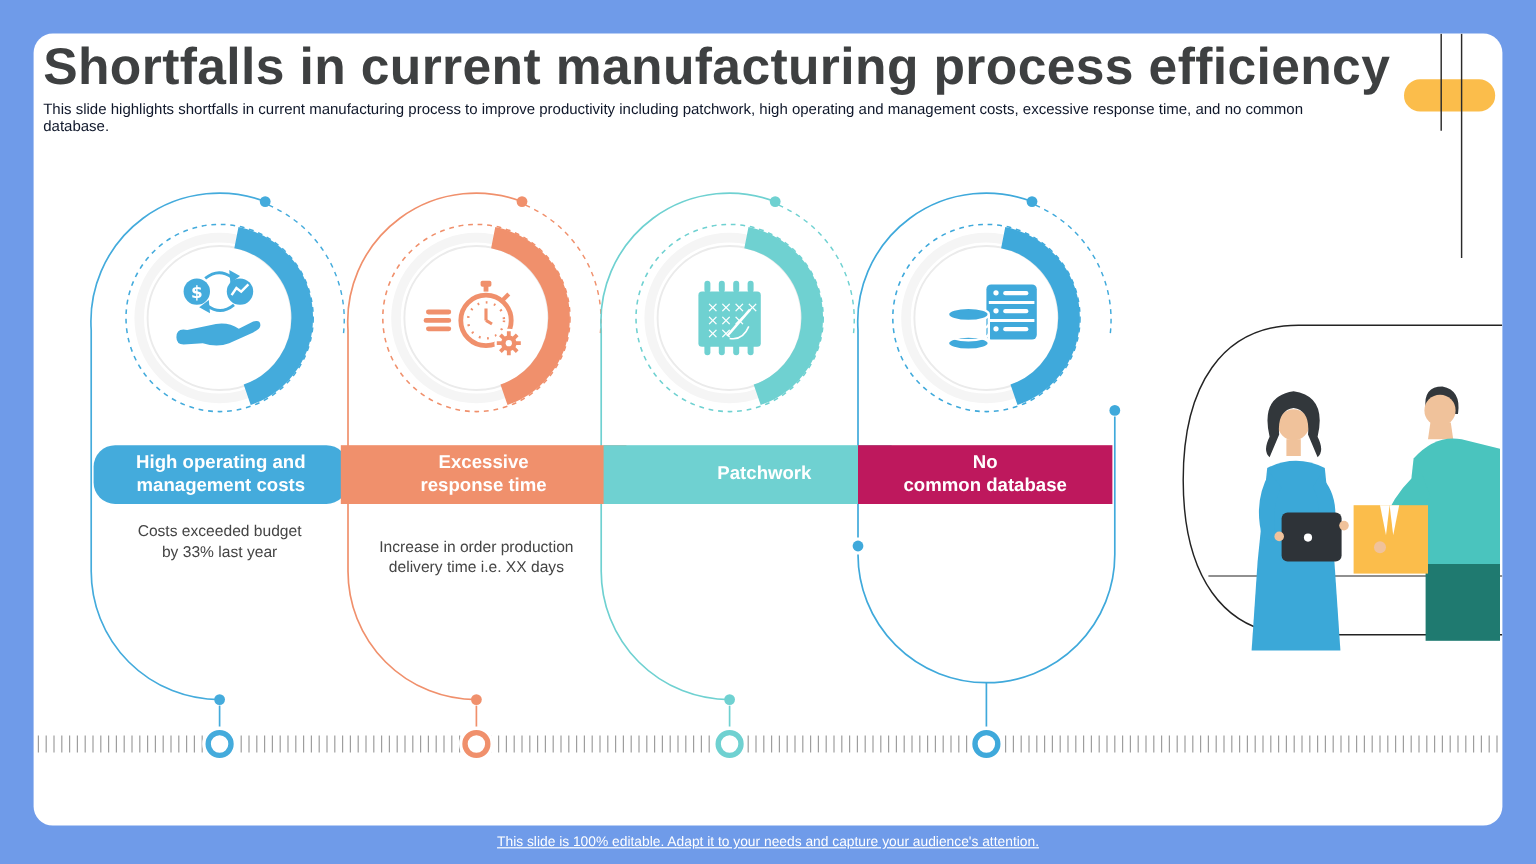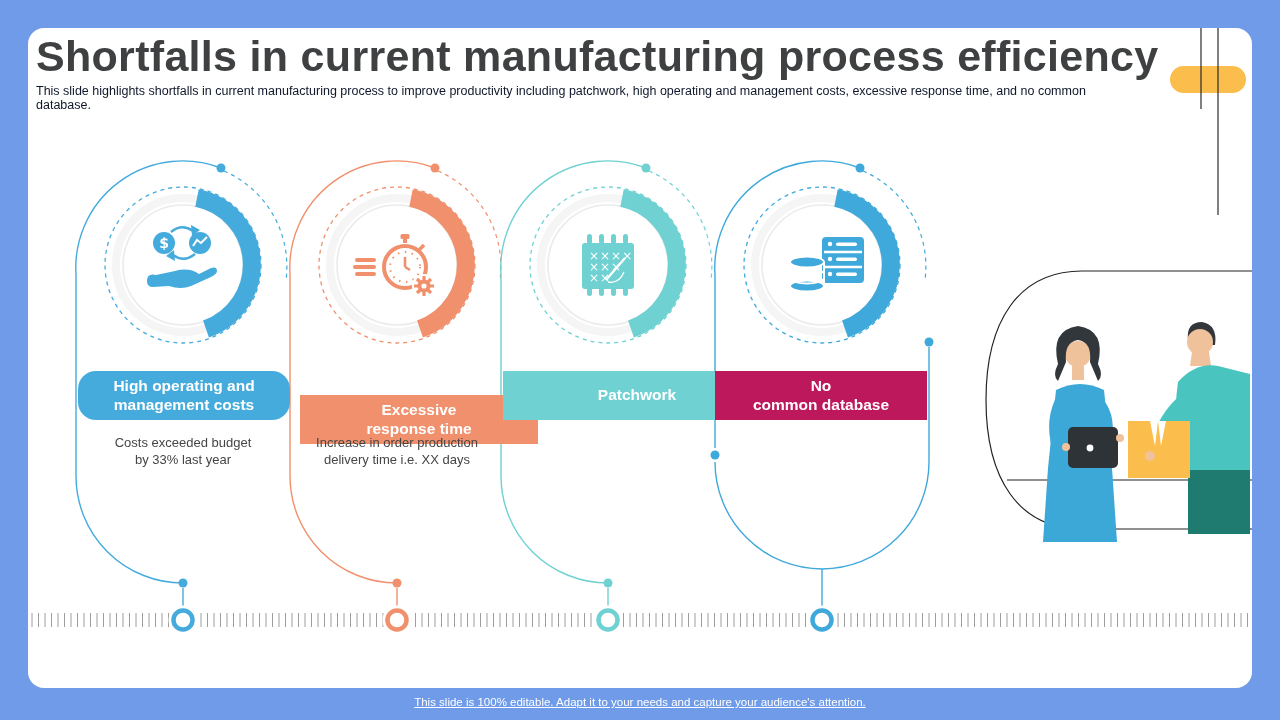--- a/index.html
+++ b/index.html
@@ -8,26 +8,26 @@
   .card{position:absolute;left:28px;top:28px;width:1224px;height:660px;background:#ffffff;
         border-radius:16px;overflow:hidden;}
   #deco{position:absolute;left:0;top:0;}
   .title{position:absolute;left:8px;top:4px;font-size:43px;font-weight:700;color:#3E4041;
          letter-spacing:.3px;white-space:nowrap;}
   .subtitle{position:absolute;left:8px;top:56px;width:1090px;font-size:12.5px;color:#0f172a;}
   .bar{position:absolute;top:343px;height:49px;display:flex;flex-direction:column;
        justify-content:center;align-items:center;color:#fff;font-weight:bold;
        font-size:15.5px;line-height:1.22;text-align:center;}
   .b0{left:50px;width:212px;border-radius:18px;}
-  .b1{left:272px;width:238px;margin-top:24px;}
+  .b1{left:256px;width:238px;}
   .b2{left:475px;width:212px;padding-left:28px;}
   .b3{left:687px;width:212px;}
   .desc{position:absolute;top:406px;text-align:center;font-size:13px;color:#454545;line-height:1.32;}
   .d0{left:80px;width:150px;}
-  .d1{left:274px;width:190px;}
+  .d1{left:274px;width:190px;margin-top:13px;}
   .d2{left:490px;width:180px;}
   .d3{left:710px;width:168px;}
   .footer{position:absolute;left:0;right:0;top:696px;text-align:center;color:#ffffff;
           font-size:11.5px;text-decoration:underline;}
 </style>
 </head>
 <body>
 
 <div class="frame" style="background: rgb(111, 155, 233);">
   <div class="card">

